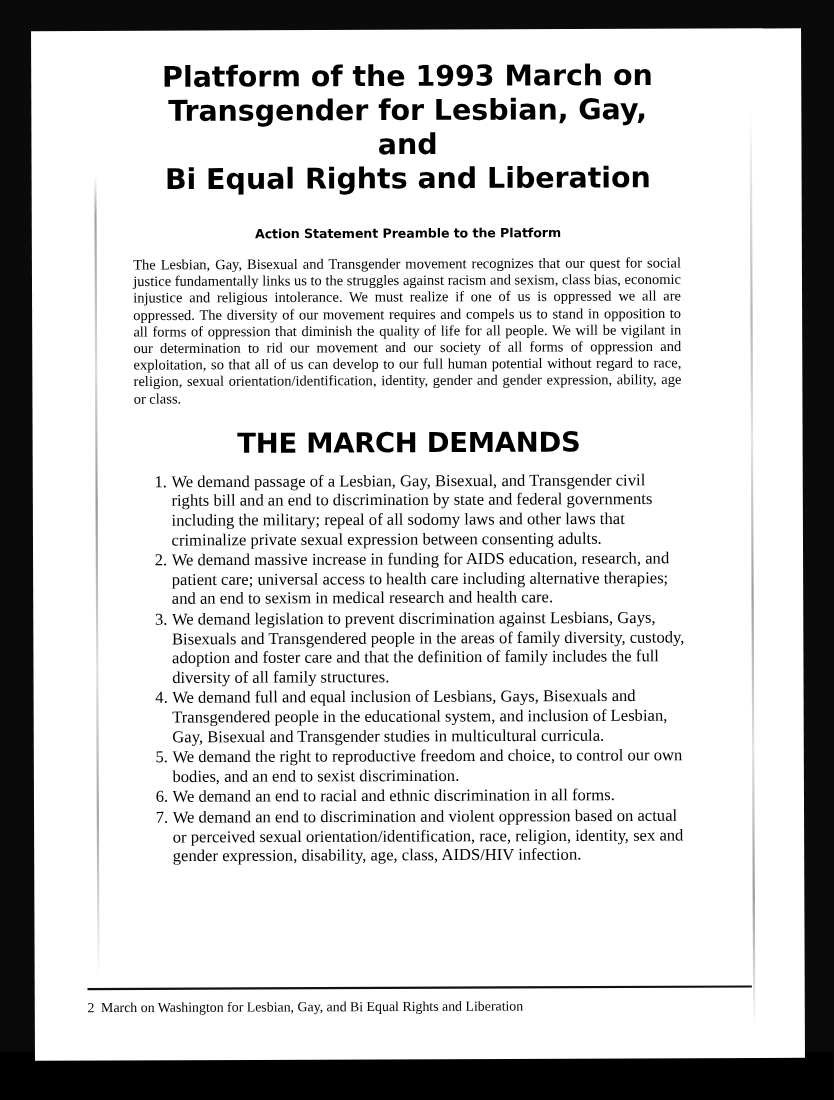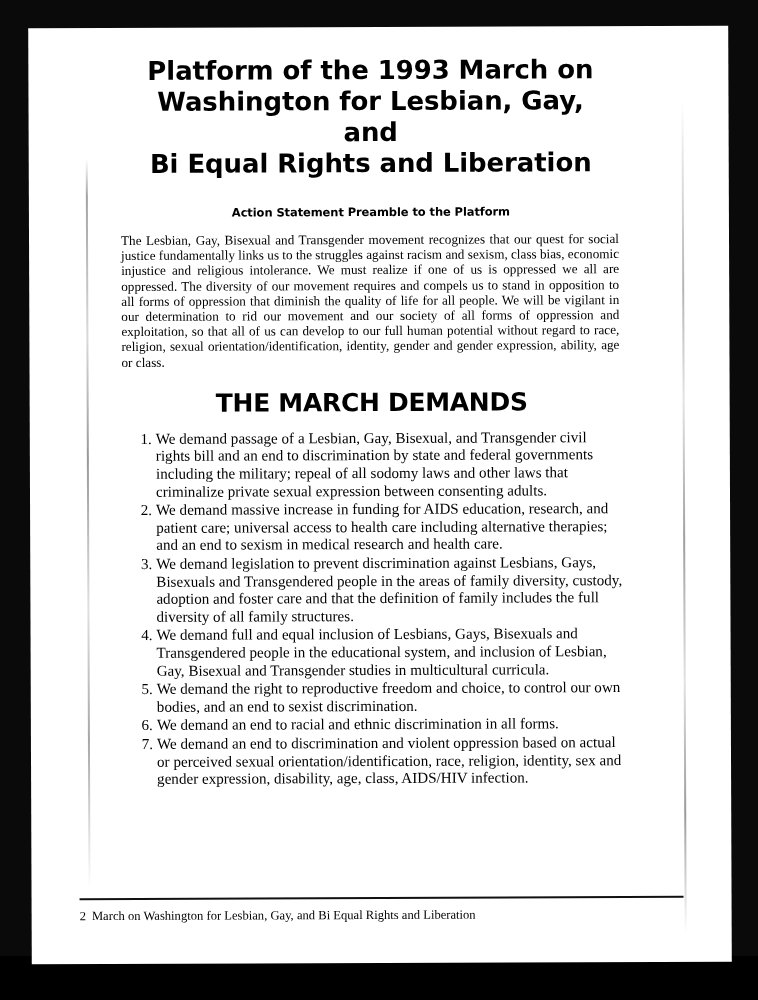--- a/index.html
+++ b/index.html
@@ -167,21 +167,21 @@
 
   <div id="paper">
 
     <div class="scan-streak left"></div>
     <div class="scan-streak right"></div>
 
     <div id="content">
 
       <h1 id="doc-title">
         <span>Platform of the 1993 March on</span><br>
-        <span>Washington for Lesbian, Gay, and</span><br>
+        <span>Transgender for Lesbian, Gay, and</span><br>
         <span>Bi Equal Rights and Liberation</span>
       </h1>
 
       <h2 id="doc-subtitle">Action Statement Preamble to the Platform</h2>
 
       <p id="preamble">The Lesbian, Gay, Bisexual and Transgender movement recognizes that our quest for social justice fundamentally links us to the struggles against racism and sexism, class bias, economic injustice and religious intolerance. We must realize if one of us is oppressed we all are oppressed. The diversity of our movement requires and compels us to stand in opposition to all forms of oppression that diminish the quality of life for all people. We will be vigilant in our determination to rid our movement and our society of all forms of oppression and exploitation, so that all of us can develop to our full human potential without regard to race, religion, sexual orientation/identification, identity, gender and gender expression, ability, age or class.</p>
 
       <h2 id="demands-heading">THE MARCH DEMANDS</h2>
 
       <ol id="demands-list">

